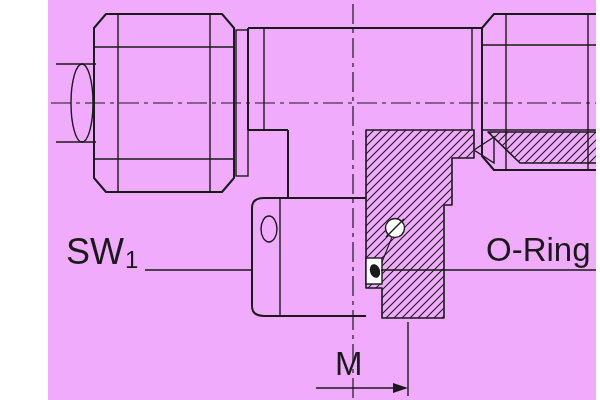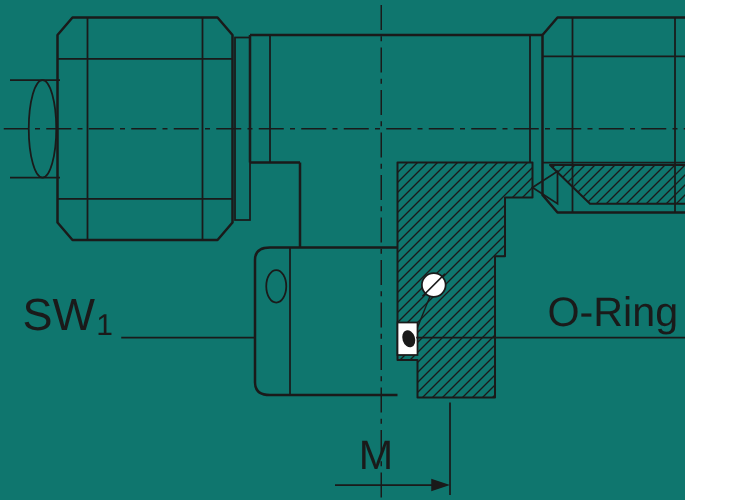--- a/index.html
+++ b/index.html
@@ -1,17 +1,17 @@
 <!DOCTYPE html>
 <html><head>
 <meta charset="utf-8">
 <style>
   html,body{margin:0;padding:0;background:#ffffff;}
-  .stage{position:relative;width:548px;height:400px;background:#0f766e;overflow:hidden;
-         font-family:"Liberation Sans",sans-serif;}
+  .stage{position:relative;width:548px;height:400px;background:#f0abfc;overflow:hidden;
+         font-family:"Liberation Sans",sans-serif;margin-left:48px;}
   svg{display:block;}
   .ln   {stroke:#1a1a1a;stroke-width:1.4;fill:none;stroke-linecap:butt;}
   .ln2  {stroke:#1a1a1a;stroke-width:2;fill:none;stroke-linejoin:round;}
   .lnThin{stroke:#1a1a1a;stroke-width:1.1;fill:none;}
   .cl   {stroke:#1a1a1a;stroke-width:1.2;fill:none;stroke-dasharray:20 5 4 5;}
   .hatched{fill:url(#hatch);stroke:#1a1a1a;stroke-width:1.6;stroke-linejoin:round;}
   .wfill{fill:#ffffff;stroke:#1a1a1a;stroke-width:1.4;}
   .dark {fill:#1a1a1a;stroke:none;}
   .t36{font:400 36px "Liberation Sans",sans-serif;fill:#1a1a1a;}
   .t24{font:400 24px "Liberation Sans",sans-serif;fill:#1a1a1a;}

